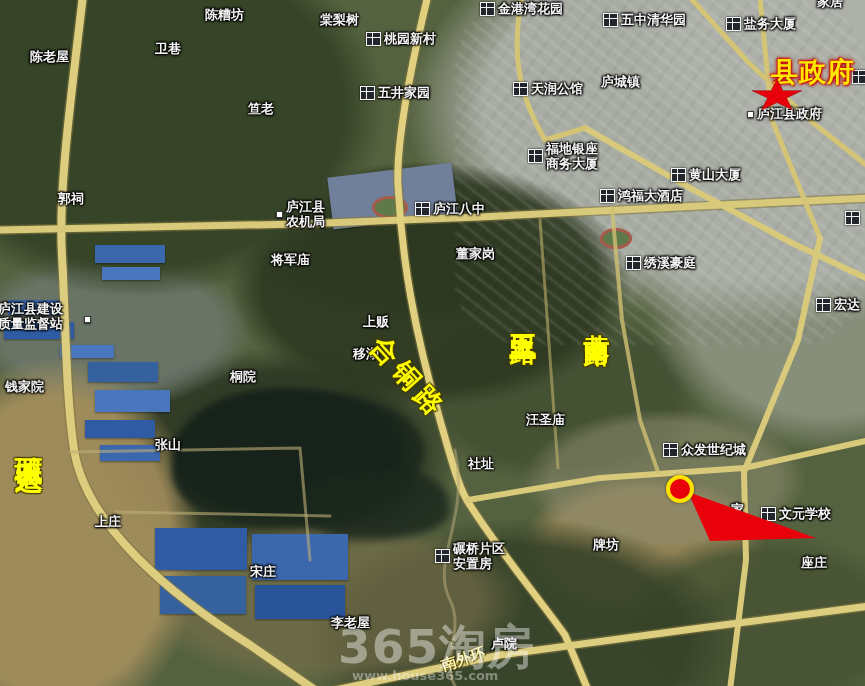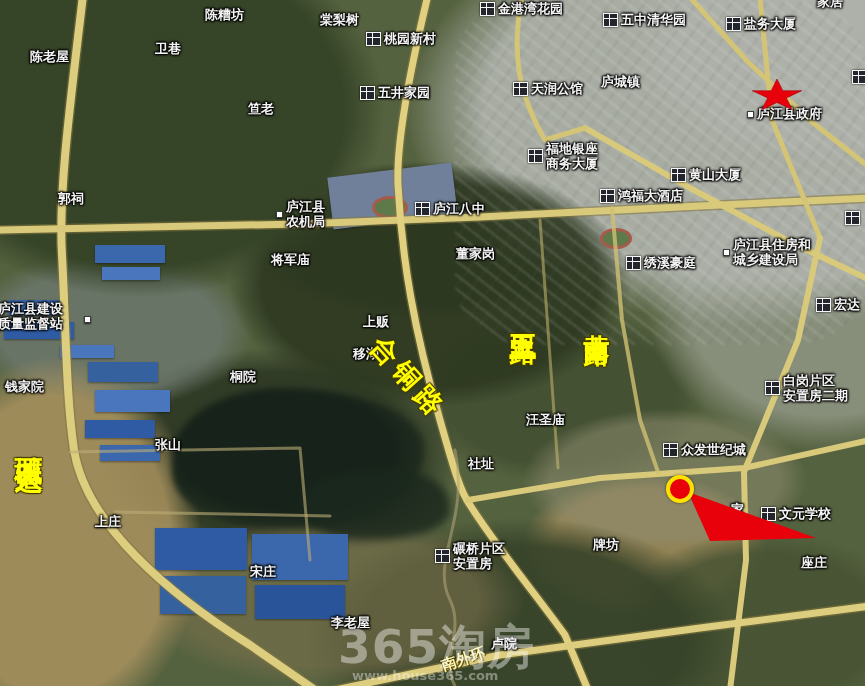--- a/index.html
+++ b/index.html
@@ -201,27 +201,20 @@
   <div class="lbl" style="left:271px;top:251px;">
       <span>将军庙</span>
     </div>
   <div class="lbl" style="left:456px;top:245px;">
       <span>董家岗</span>
     </div>
   <div class="lbl" style="left:626px;top:254px;">
       <span class="ic"></span>
       <span>绣溪豪庭</span>
     </div>
-  <div class="lbl" style="left:723px;top:237px;">
-      <span class="dot"></span>
-      <span class="lines">
-        <span>庐江县住房和</span>
-        <span>城乡建设局</span>
-      </span>
-    </div>
   <div class="lbl" style="left:816px;top:296px;">
       <span class="ic"></span>
       <span>宏达</span>
     </div>
   <div class="lbl" style="left:363px;top:313px;">
       <span>上贩</span>
     </div>
   <div class="lbl" style="left:353px;top:345px;">
       <span>移湖</span>
     </div>
@@ -250,27 +243,20 @@
   <div class="lbl" style="left:526px;top:411px;">
       <span>汪圣庙</span>
     </div>
   <div class="lbl" style="left:468px;top:455px;">
       <span>社址</span>
     </div>
   <div class="lbl" style="left:663px;top:441px;">
       <span class="ic"></span>
       <span>众发世纪城</span>
     </div>
-  <div class="lbl" style="left:765px;top:373px;">
-      <span class="ic"></span>
-      <span class="lines">
-        <span>白岗片区</span>
-        <span>安置房二期</span>
-      </span>
-    </div>
   <div class="lbl" style="left:761px;top:505px;">
       <span class="ic"></span>
       <span>文元学校</span>
     </div>
   <div class="lbl" style="left:593px;top:536px;">
       <span>牌坊</span>
     </div>
   <div class="lbl" style="left:435px;top:541px;">
       <span class="ic"></span>
       <span class="lines">
@@ -292,20 +278,21 @@
     </div>
   <span class="ic" style="position:absolute;left:852px;top:70px;"></span>
   <span class="ic" style="position:absolute;left:845px;top:211px;"></span>
 
   <div class="road-lbl vert" style="left:9px;top:434px;font-size:28px;letter-spacing:3px;">城西大道</div>
   <div class="road-lbl" style="left:389px;top:329px;font-size:27px;letter-spacing:6px;transform:rotate(48deg);transform-origin:left top;">合铜路</div>
   <div class="road-lbl vert" style="left:505px;top:312px;font-size:27px;letter-spacing:2px;">五里路</div>
   <div class="road-lbl vert" style="left:580px;top:314px;font-size:26px;letter-spacing:2px;">黄山南路</div>
   <div class="ring-lbl" style="left:441px;top:650px;transform:rotate(-18deg);">南外环</div>
 
+  <div class="gov-lbl" style="left:771px;top:54px;">县政府</div>
   <svg style="position:absolute;left:751px;top:79px;" width="52" height="33" viewBox="0 0 52 33">
     <polygon points="26,0 31.8,11.8 50.7,11.7 35.4,19 41.3,30.8 26,23.5 10.7,30.8 16.6,19 1.3,11.7 20.2,11.8" fill="#e8000b" stroke="#a00008" stroke-width="0.6"></polygon>
   </svg>
 
   <svg style="position:absolute;left:0;top:0;pointer-events:none;" width="865" height="686" viewBox="0 0 865 686">
     <polygon points="688,492 816,538 710,541" fill="#e8000b"></polygon>
   </svg>
   <div class="site-circle"></div>
 
   <div class="wm">365淘房</div>

